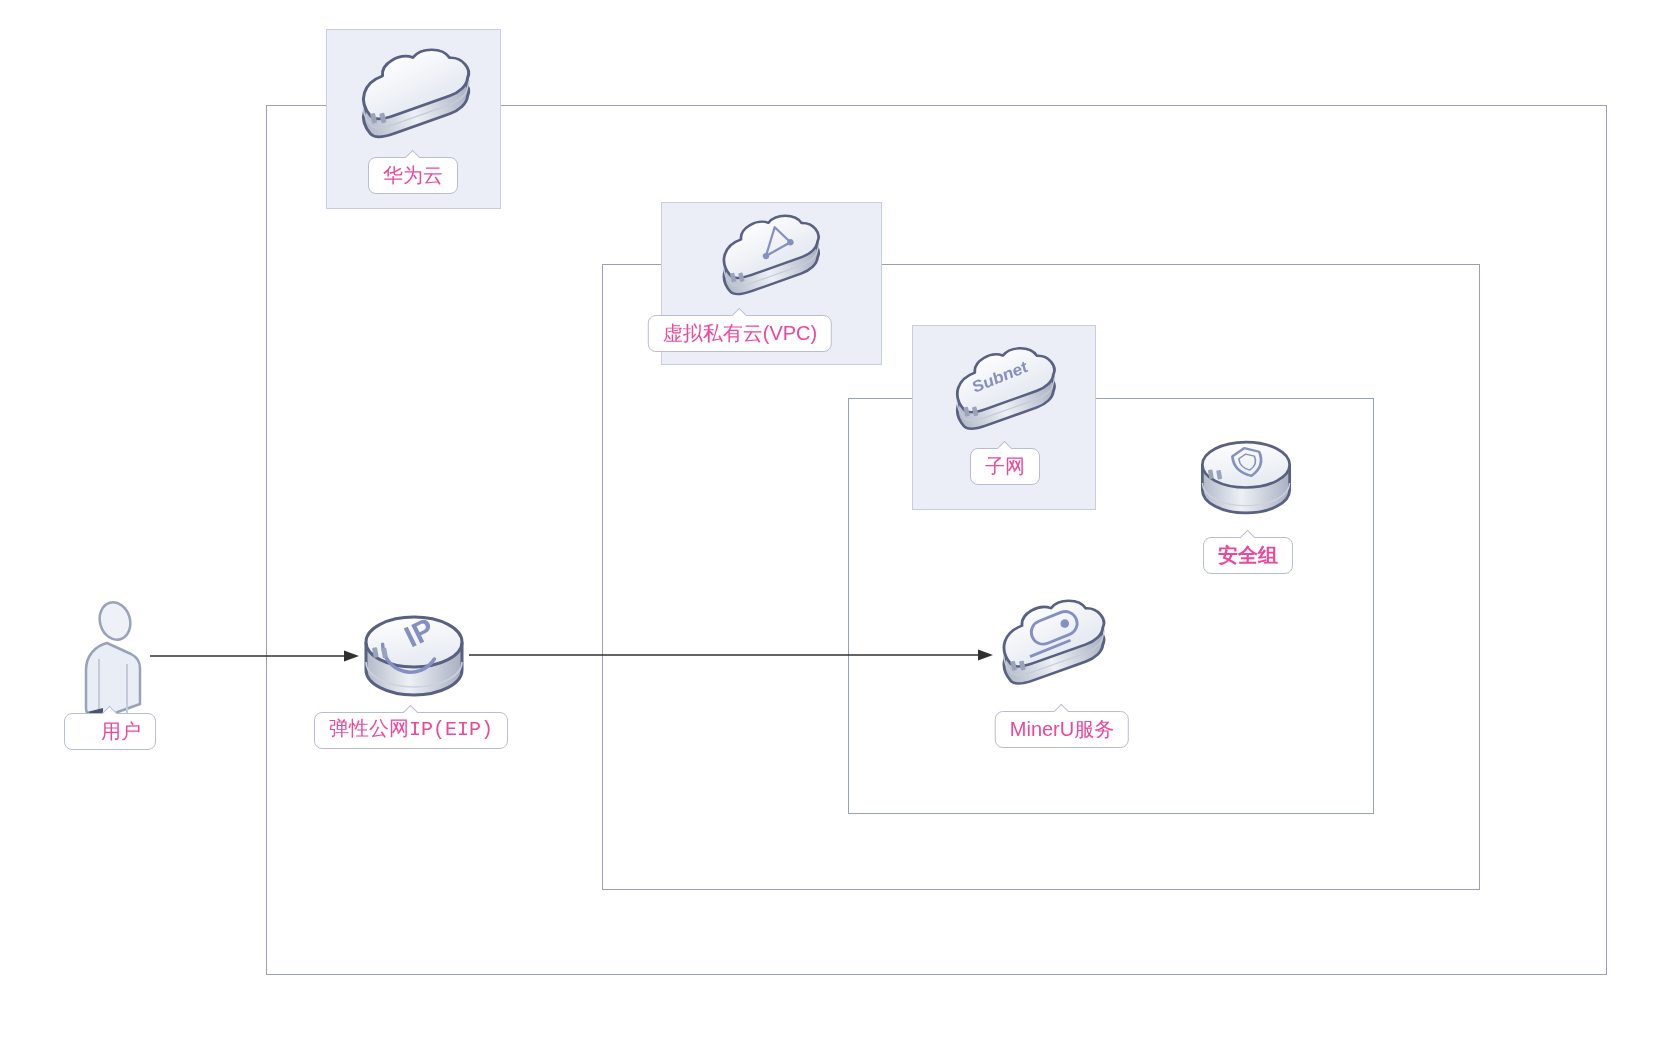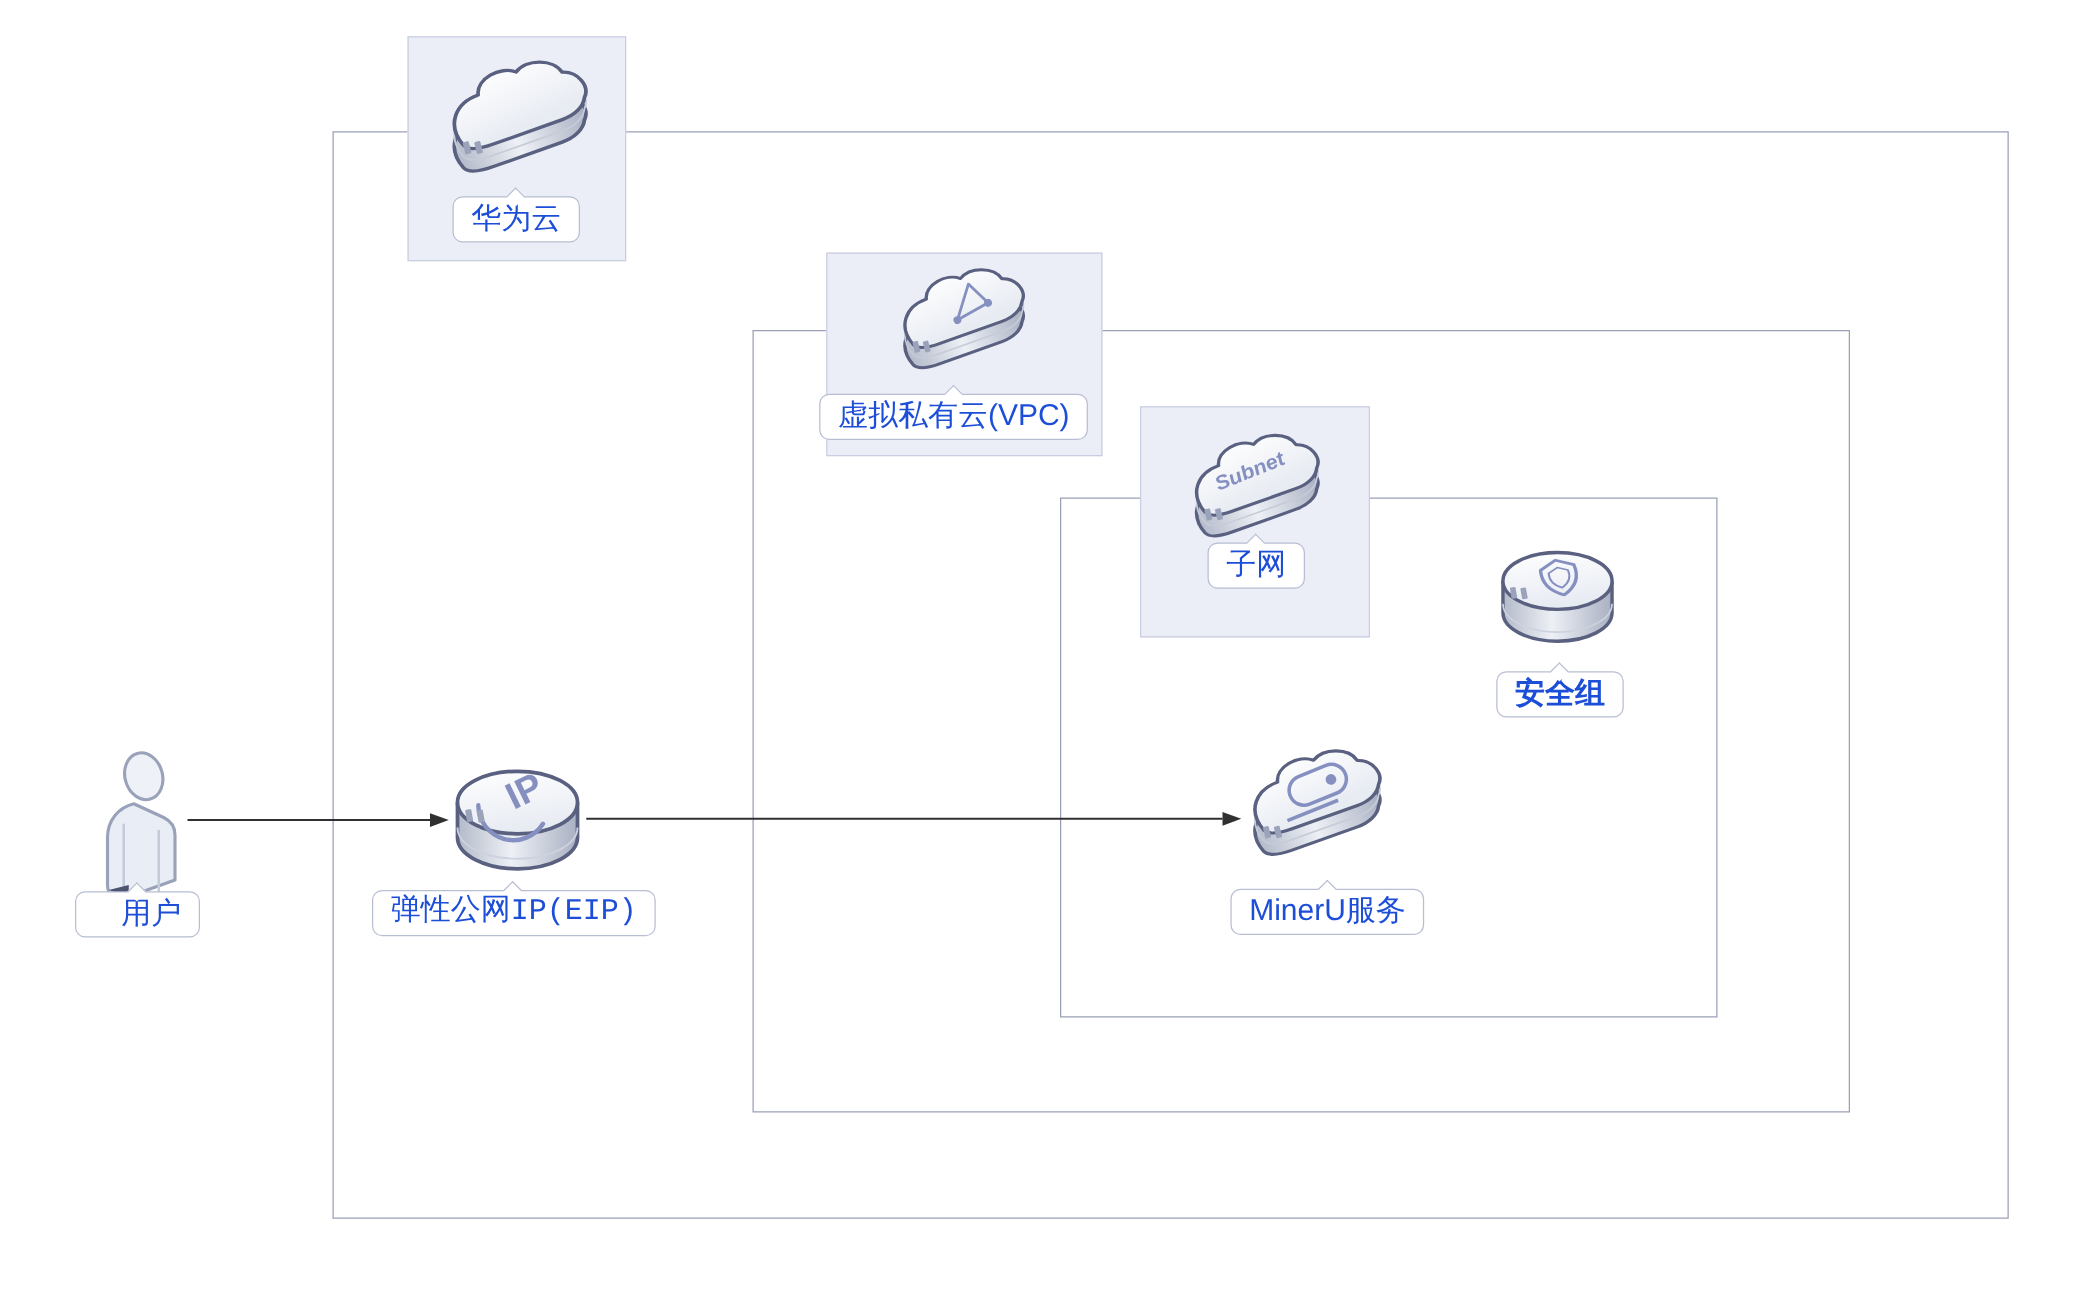--- a/index.html
+++ b/index.html
@@ -7,21 +7,21 @@
     position:relative;width:1680px;height:1040px;background:#ffffff;
     font-family:"Liberation Sans",sans-serif;overflow:hidden;
   }
   .region{position:absolute;border:1px solid #9aa0b6;background:transparent;z-index:1;}
   .badge{position:absolute;background:#eceef7;border:1px solid #c9cde0;z-index:2;}
   .arrows{position:absolute;left:0;top:0;z-index:2;pointer-events:none;}
   .icon{position:absolute;z-index:4;}
   .pill{
     position:absolute;transform:translateX(-50%);z-index:5;
     background:#ffffff;border:1px solid #b8bed2;border-radius:8px;
-    padding:3px 14px 4px;font-size:24px;line-height:28px;color:#1d4ed8;
+    padding:3px 14px 4px;font-size:20px;line-height:28px;color:#ec4899;
     white-space:nowrap;text-align:left;
   }
   .pill::before{
     content:"";position:absolute;top:-6px;left:50%;margin-left:-6px;
     width:10px;height:10px;background:#ffffff;
     border-left:1px solid #b8bed2;border-top:1px solid #b8bed2;
     transform:rotate(45deg);
   }
 </style>
 </head>
@@ -144,20 +144,20 @@
 
   <svg class="icon" style="left:73px;top:596px;" width="80" height="126" viewBox="0 0 80 126">
     <ellipse cx="42" cy="25" rx="15" ry="19" transform="rotate(-16 42 25)" fill="#eef1f7" stroke="#99a2b8" stroke-width="2.5"></ellipse>
     <path d="M13,112 L13,74 C13,60 22,50 34,47 L58,58 C64,61 67,66 67,72 L67,108 L28,122 C19,124 13,120 13,112 Z" fill="#e9edf5" stroke="#99a2b8" stroke-width="2.5" stroke-linejoin="round"></path>
     <path d="M26,63 L26,116" stroke="#c3cad8" stroke-width="2" fill="none"></path>
     <path d="M54,68 L54,118" stroke="#c3cad8" stroke-width="2" fill="none"></path>
     <path d="M14,116 L30,122 L30,112 Z" fill="#4d5472"></path>
   </svg>
 
   <div class="pill" style="left:413px;top:157px;">华为云</div>
-  <div class="pill" style="left:763px;top:315px;">虚拟私有云(VPC)</div>
-  <div class="pill" style="left:1005px;top:434px;">子网</div>
+  <div class="pill" style="left:740px;top:315px;">虚拟私有云(VPC)</div>
+  <div class="pill" style="left:1005px;top:448px;">子网</div>
   <div class="pill" style="left:1248px;top:537px;font-weight:bold;">安全组</div>
   <div class="pill" style="left:411px;top:712px;font-family:Liberation Mono, monospace;">弹性公网IP(EIP)</div>
   <div class="pill" style="left:1062px;top:711px;">MinerU服务</div>
   <div class="pill" style="left:110px;top:713px;padding-left:36px;">用户</div>
 
 </div>
 
 </body></html>

